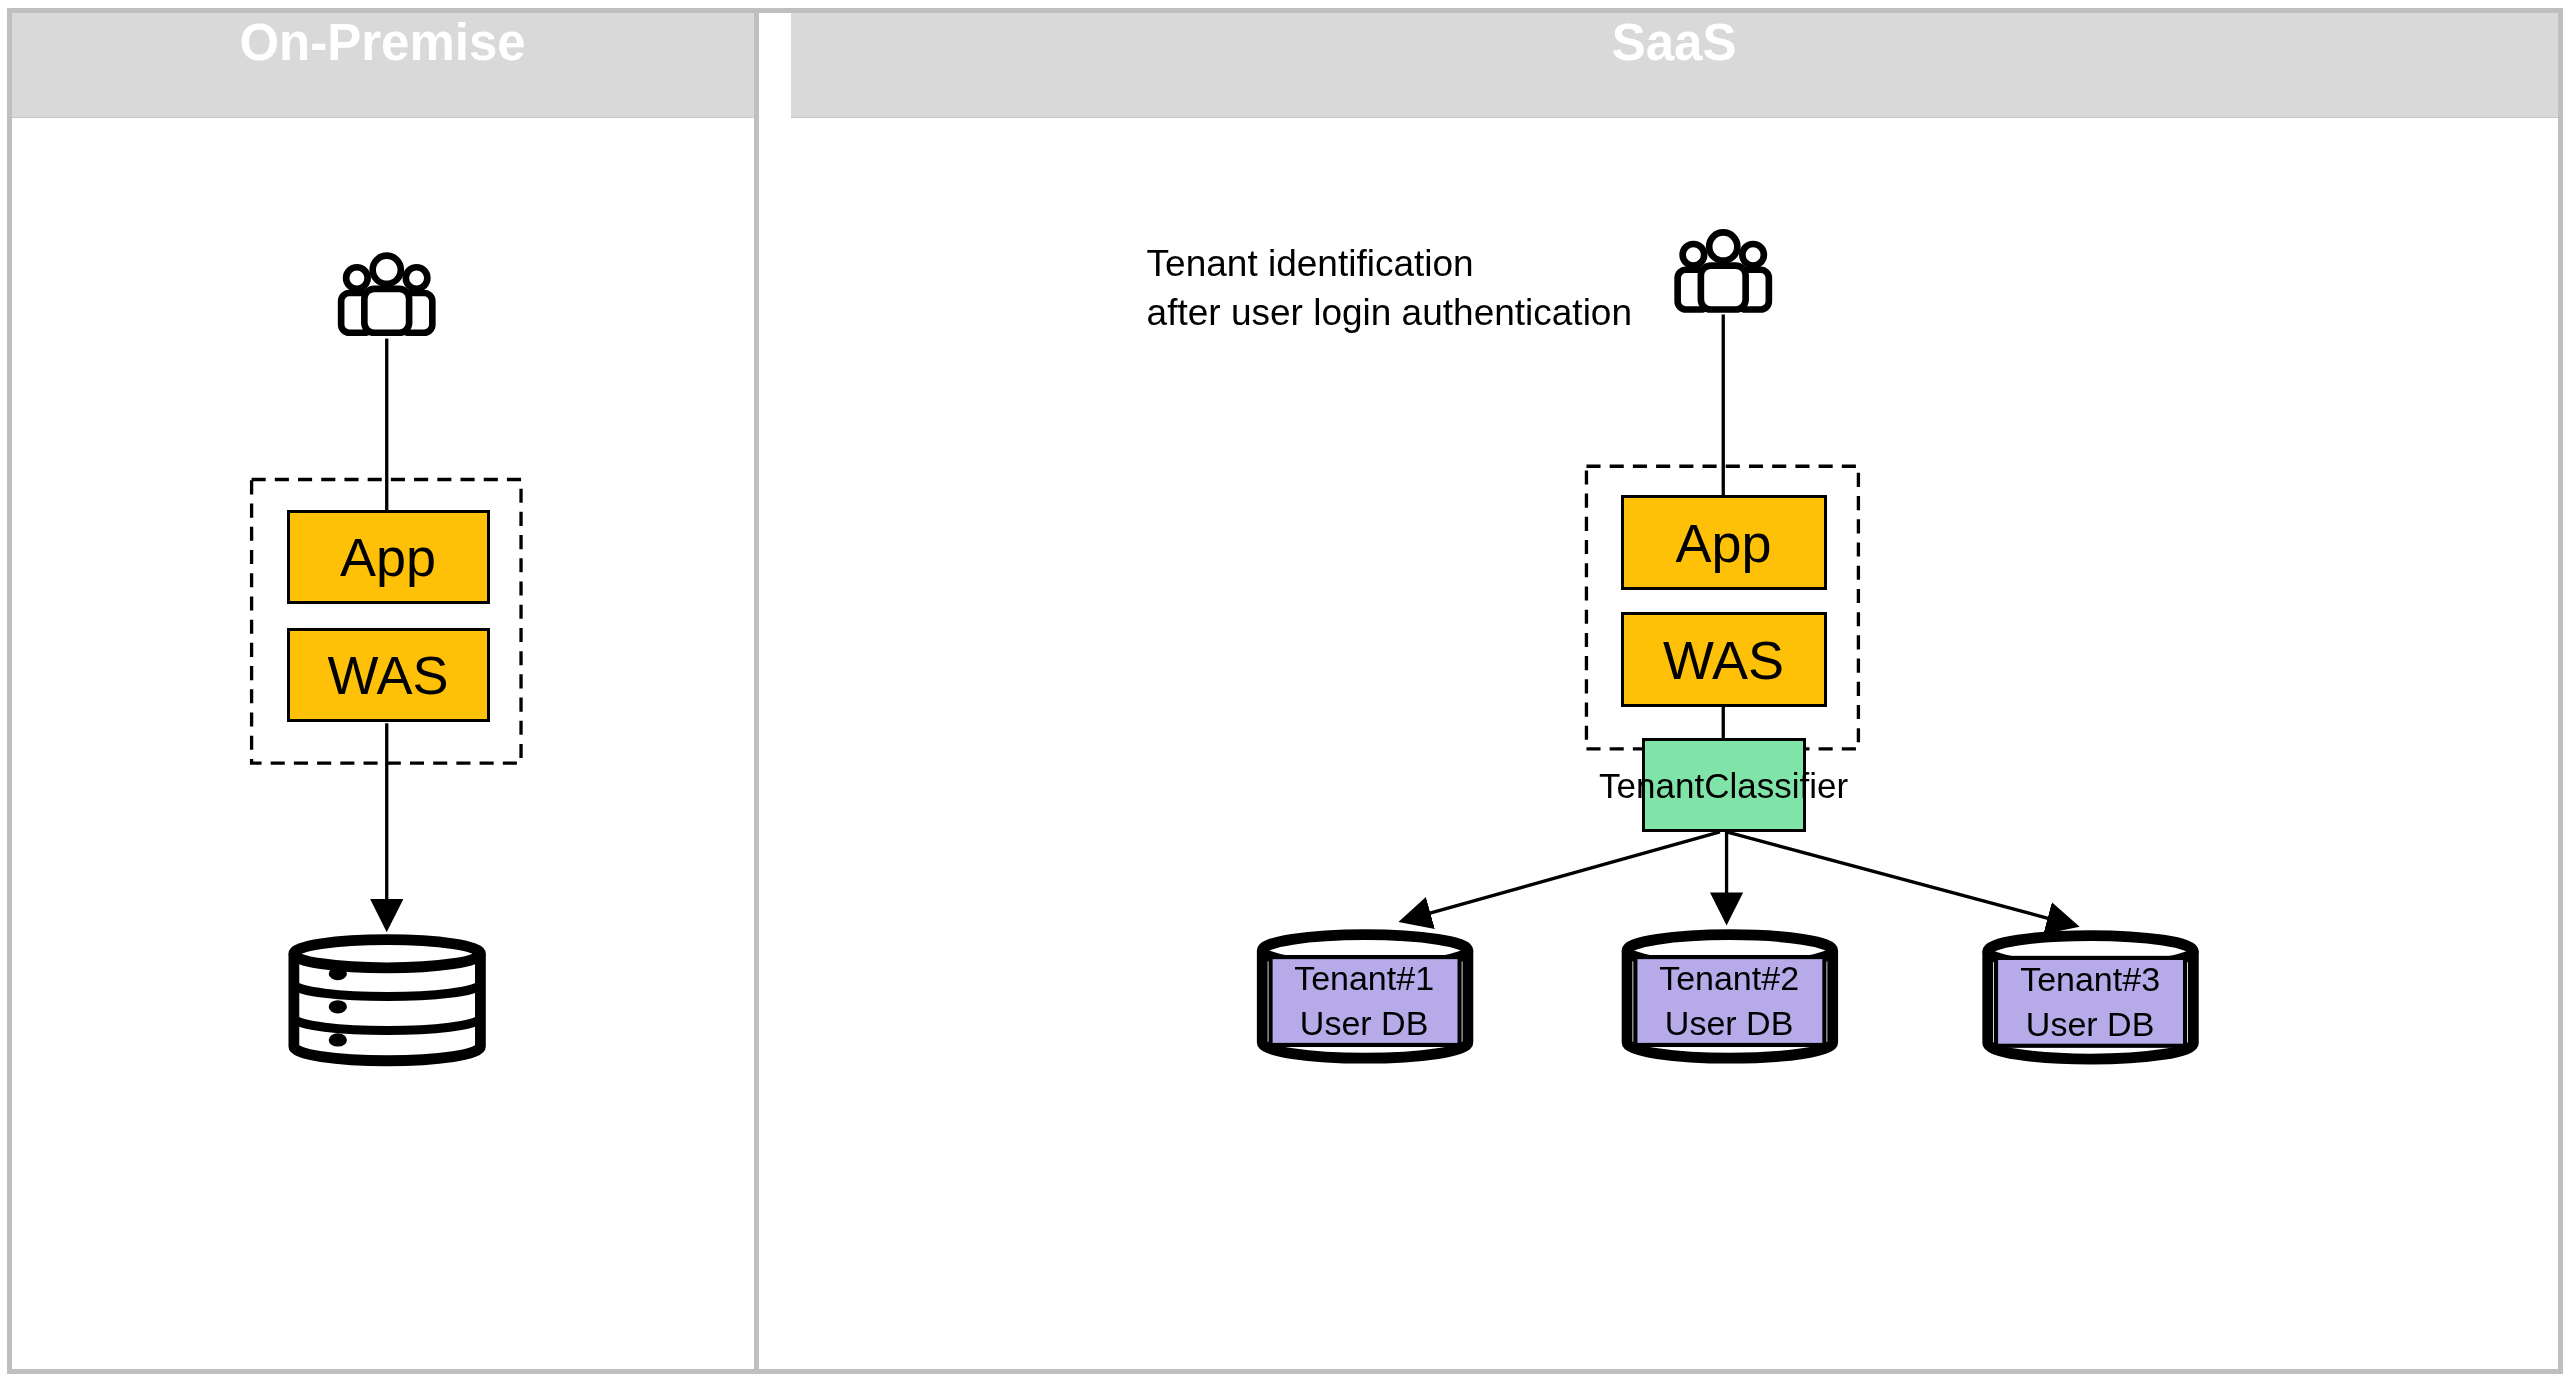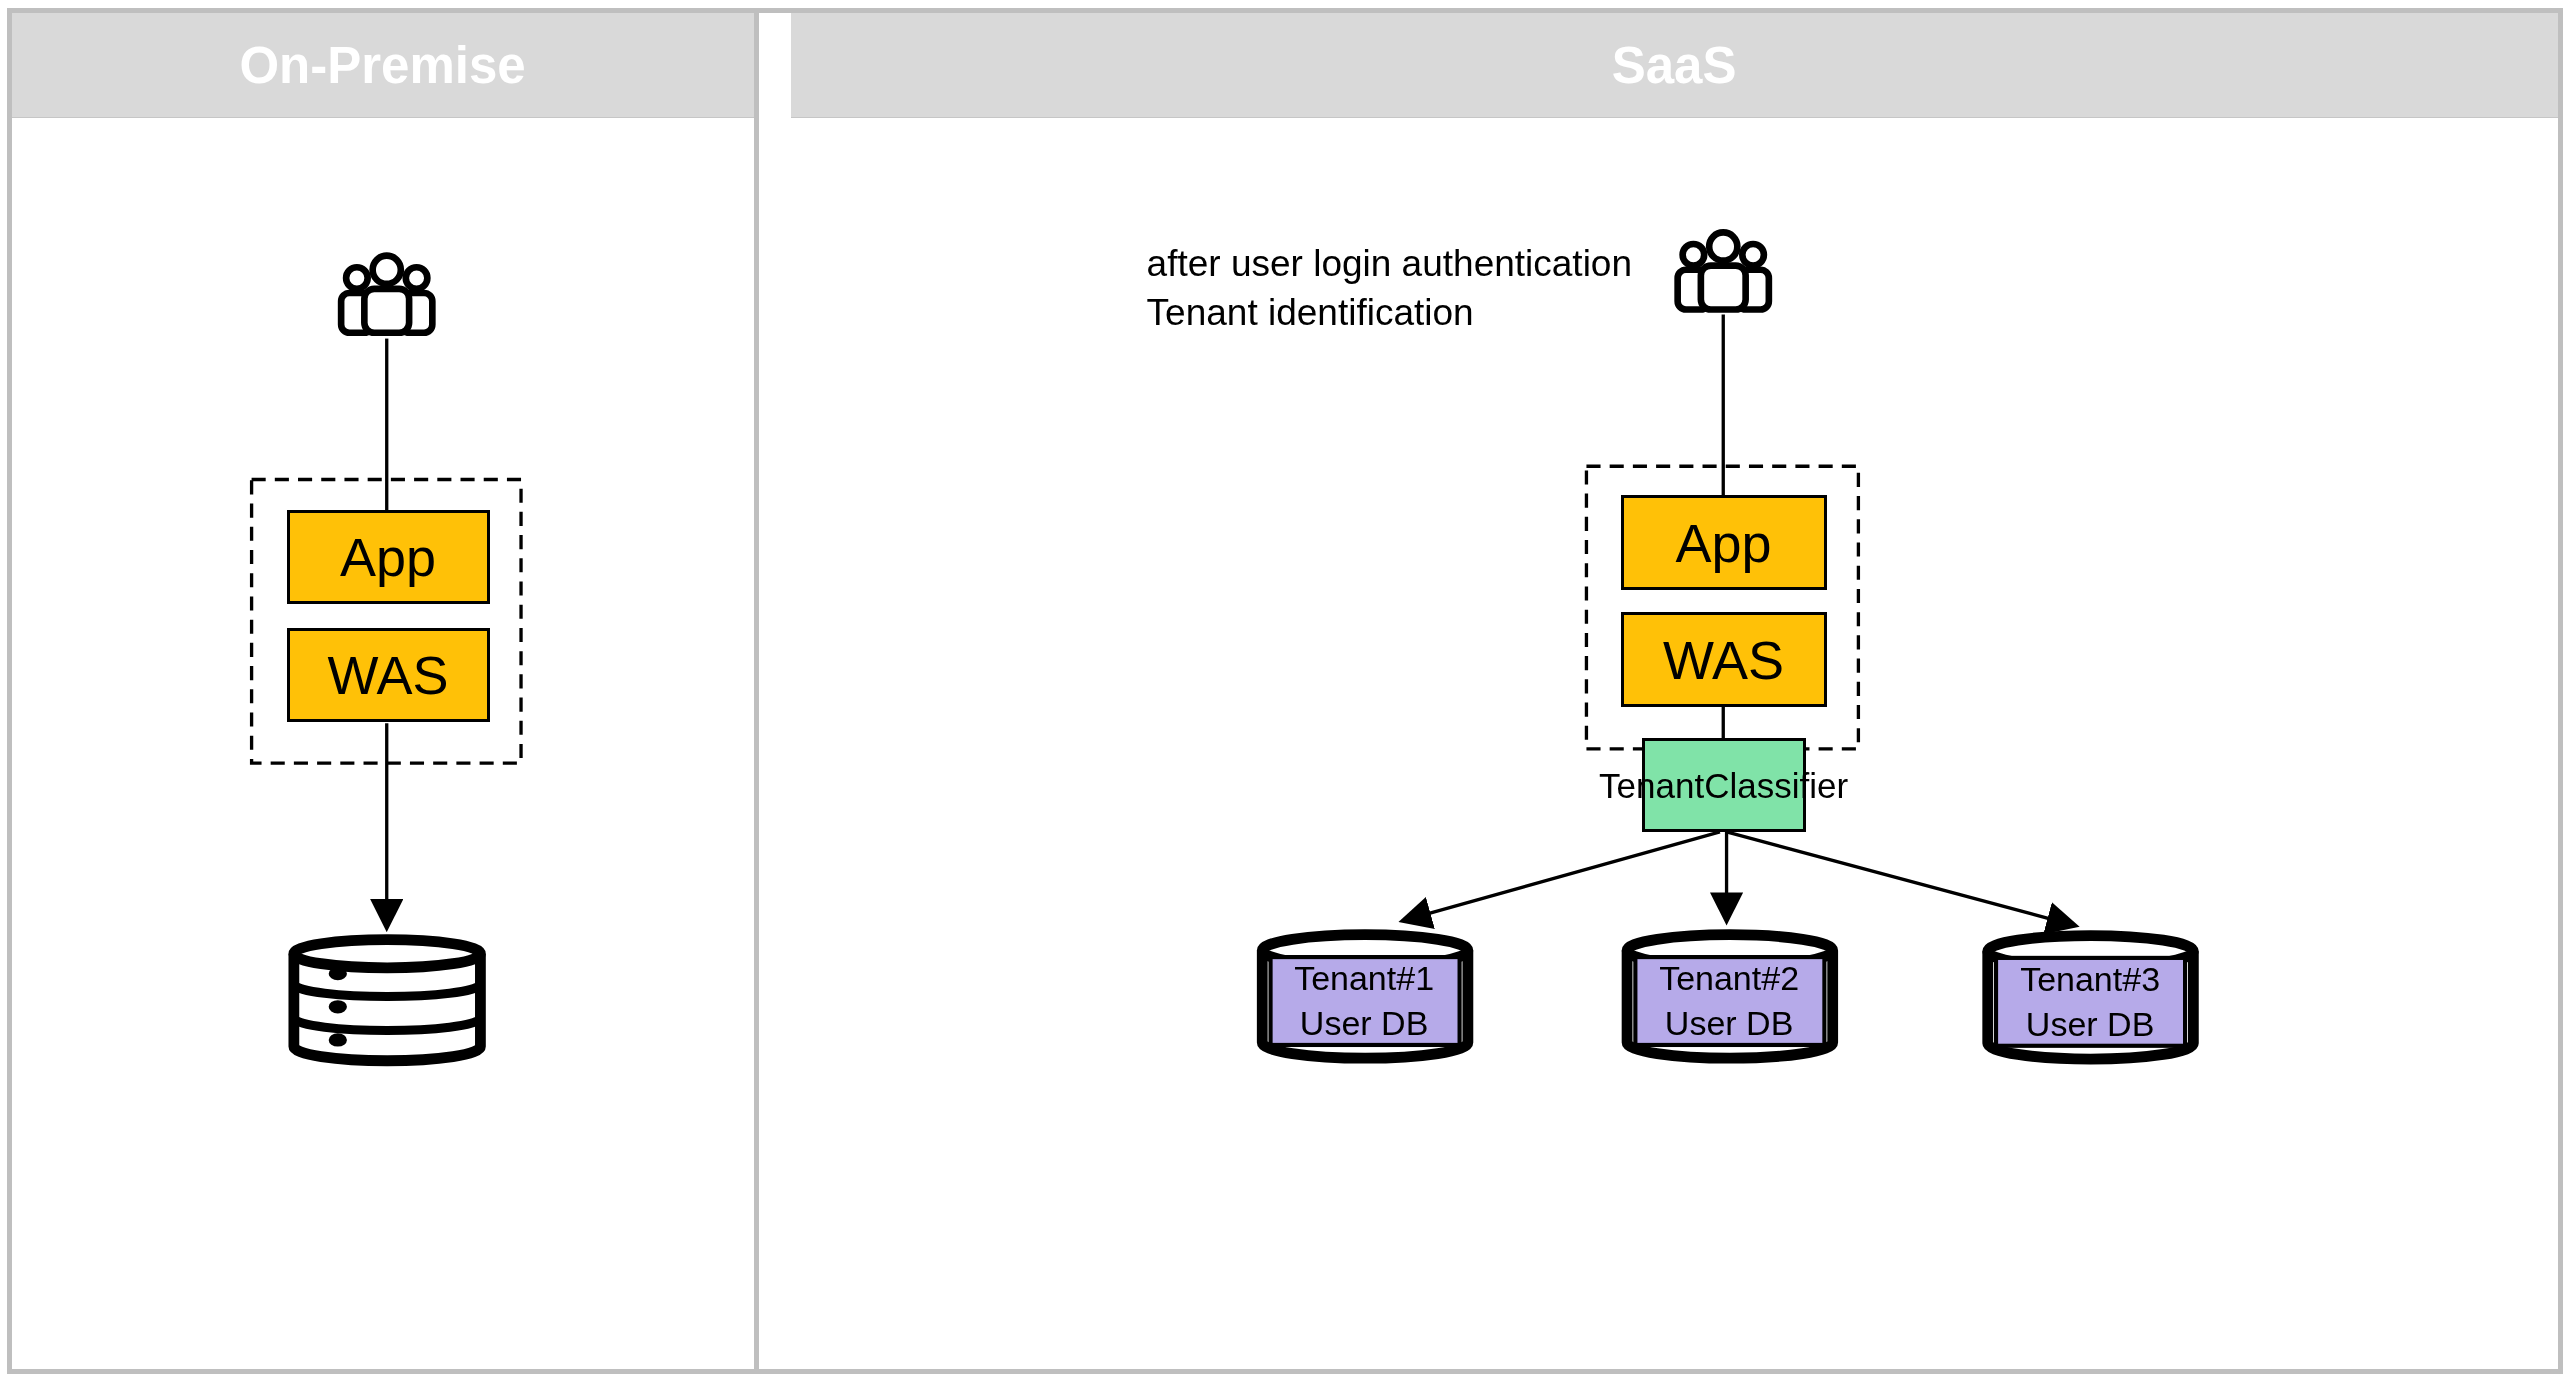--- a/index.html
+++ b/index.html
@@ -14,21 +14,21 @@
   *{margin:0;padding:0;box-sizing:border-box;}
   html,body{width:2576px;height:1388px;background:#fff;overflow:hidden;
     font-family:"Liberation Sans",sans-serif;}
   .frame{position:absolute;left:6.6px;top:8.3px;width:2556px;height:1366px;
     border:5px solid var(--frame);background:#fff;display:flex;}
   .panel{display:flex;flex-direction:column;}
   .panel-left{width:742px;}
   .v-divider{width:5px;background:var(--frame);}
   .panel-right{flex:1;margin-left:32px;}
   .panel-header{height:105px;background:var(--header-bg);display:flex;
-    align-items:center;justify-content:center;border-bottom:1.7px solid #C6C6C6;}
+    justify-content:center;border-bottom:1.7px solid #C6C6C6;}
   .panel-header span{font-size:51px;font-weight:bold;color:var(--header-text);}
   .panel-body{position:relative;flex:1;background:#fff;}
   .overlay{position:absolute;left:0;top:0;}
   .node{position:absolute;background:var(--node-fill);border:3.3px solid var(--ink);
     display:flex;align-items:center;justify-content:center;z-index:2;}
   .node span{font-size:54px;color:var(--ink);}
   .classifier{position:absolute;background:var(--classifier-fill);border:3.3px solid var(--ink);
     display:flex;flex-direction:row;align-items:center;justify-content:center;z-index:2;}
   .classifier span{font-size:35px;line-height:43px;color:var(--ink);white-space:nowrap;}
   .annotation{position:absolute;font-size:37px;line-height:49px;color:var(--ink);
@@ -137,22 +137,22 @@
           <rect x="17" y="33" width="228" height="106" fill="var(--db-fill)" stroke="#000" stroke-width="5"></rect>
         </g>
         <g transform="translate(1436,980)">
           <path d="M7,25 V136 a124,19 0 0 0 248,0 V25" fill="#fff" stroke="#000" stroke-width="13"></path>
           <ellipse cx="131" cy="25" rx="124" ry="19" fill="#fff" stroke="#000" stroke-width="13"></ellipse>
           <rect x="17" y="33" width="228" height="106" fill="var(--db-fill)" stroke="#000" stroke-width="5"></rect>
         </g>
       </svg>
 
       <div class="annotation" style="left:356px;top:121px;">
+        <div>Tenant identification</div>
         <div>after user login authentication</div>
-        <div>Tenant identification</div>
       </div>
 
       <div class="node" style="left:830px;top:377px;width:206px;height:95px;">
         <span>App</span>
       </div>
       <div class="node" style="left:830px;top:494px;width:206px;height:95px;">
         <span>WAS</span>
       </div>
 
       <div class="classifier" style="left:851px;top:620px;width:164px;height:94px;">

